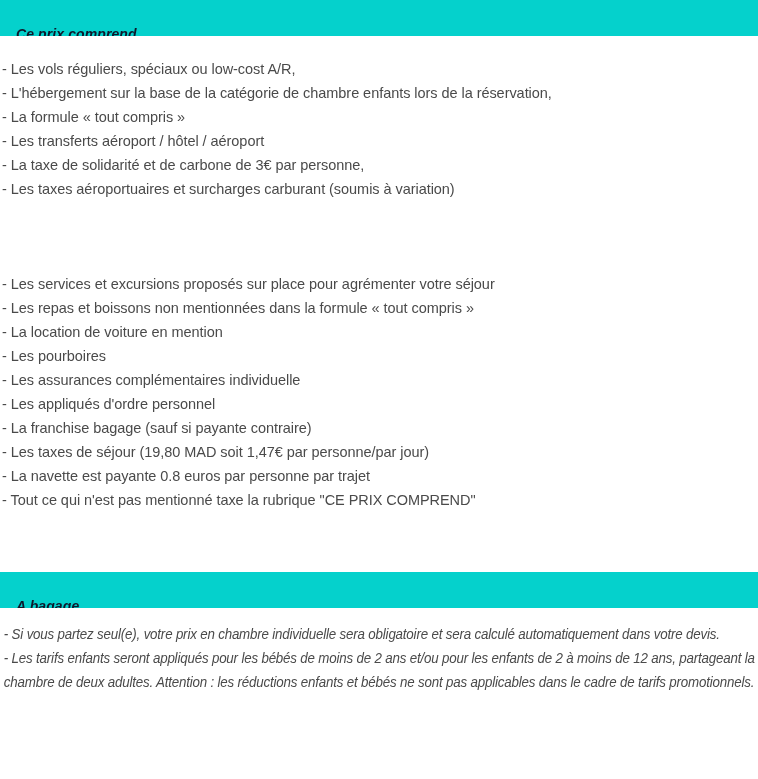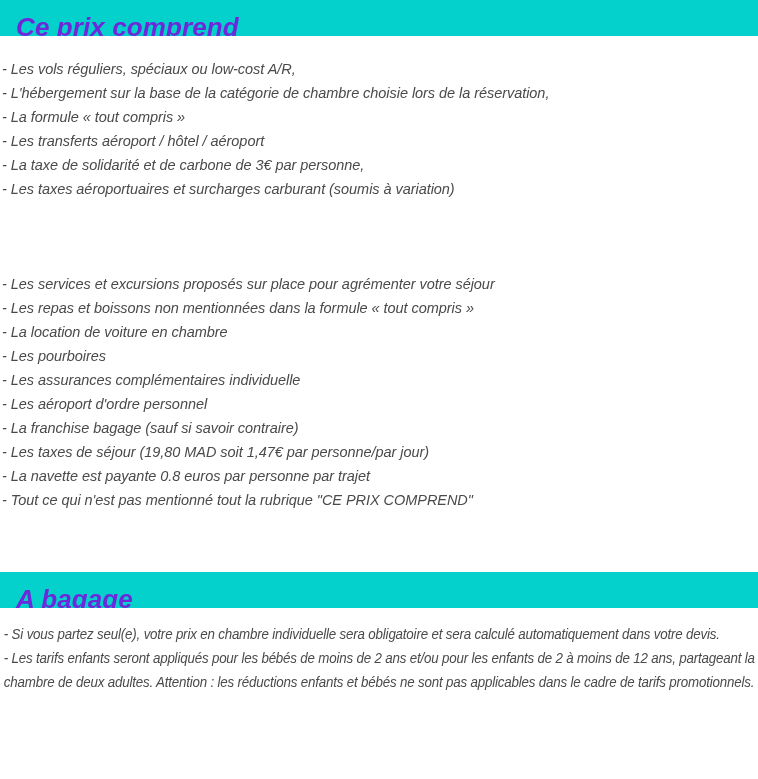--- a/index.html
+++ b/index.html
@@ -16,42 +16,41 @@
   .page {
     position: relative;
     width: 758px;
     height: 779px;
     background: #ffffff;
   }
 
   
   .section-header {
     background: #05d1cc;
-    color: #6d28d9;
+    color: #0f172a;
     font-family: "Liberation Sans", sans-serif;
     font-style: italic;
     font-weight: bold;
-    font-size: 26px;
+    font-size: 14px;
     line-height: 36px;
     height: 36px;
-    padding: 9px 0 0 16px;
+    padding: 16px 0 0 16px;
     letter-spacing: 0.1px;
     white-space: nowrap;
     overflow: hidden;
     box-sizing: border-box;
   }
 
   
   .section-body {
     padding: 0 0 0 2px;
     color: #4a4a4a;
   }
   .line {
     font-family: "Liberation Sans", sans-serif;
-    font-style: italic;
     font-size: 14.5px;
     line-height: 24px;
     color: #4a4a4a;
     white-space: nowrap;
     letter-spacing: -0.05px;
   }
 
   
   .para {
     font-family: "Liberation Sans", sans-serif;
@@ -78,44 +77,44 @@
 <body>
 
 <div class="page">
 
   <div class="section-header">Ce prix comprend</div>
 
   <div class="gap-1"></div>
 
   <div class="section-body">
     <div class="line">- Les vols réguliers, spéciaux ou low-cost A/R,</div>
-    <div class="line">- L'hébergement sur la base de la catégorie de chambre choisie lors de la réservation,</div>
+    <div class="line">- L'hébergement sur la base de la catégorie de chambre enfants lors de la réservation,</div>
     <div class="line">- La formule « tout compris »</div>
     <div class="line">- Les transferts aéroport / hôtel / aéroport</div>
     <div class="line">- La taxe de solidarité et de carbone de 3€ par personne,</div>
     <div class="line">- Les taxes aéroportuaires et surcharges carburant (soumis à variation)</div>
   </div>
 
   <div class="gap-4"></div>
   <div class="gap-5"></div>
 
 
   <div class="gap-2"></div>
 
   <div class="section-body">
     <div class="line">- Les services et excursions proposés sur place pour agrémenter votre séjour</div>
     <div class="line">- Les repas et boissons non mentionnées dans la formule « tout compris »</div>
-    <div class="line">- La location de voiture en chambre</div>
+    <div class="line">- La location de voiture en mention</div>
     <div class="line">- Les pourboires</div>
     <div class="line">- Les assurances complémentaires individuelle</div>
-    <div class="line">- Les aéroport d'ordre personnel</div>
-    <div class="line">- La franchise bagage (sauf si savoir contraire)</div>
+    <div class="line">- Les appliqués d'ordre personnel</div>
+    <div class="line">- La franchise bagage (sauf si payante contraire)</div>
     <div class="line">- Les taxes de séjour (19,80 MAD soit 1,47€ par personne/par jour)</div>
     <div class="line">- La navette est payante 0.8 euros par personne par trajet</div>
-    <div class="line">- Tout ce qui n'est pas mentionné tout la rubrique "CE PRIX COMPREND"</div>
+    <div class="line">- Tout ce qui n'est pas mentionné taxe la rubrique "CE PRIX COMPREND"</div>
   </div>
 
   <div class="gap-4"></div>
   <div class="gap-3"></div>
 
   <div class="section-header">A bagage</div>
 
   <div class="gap-5"></div>
 
   <div class="section-body">

